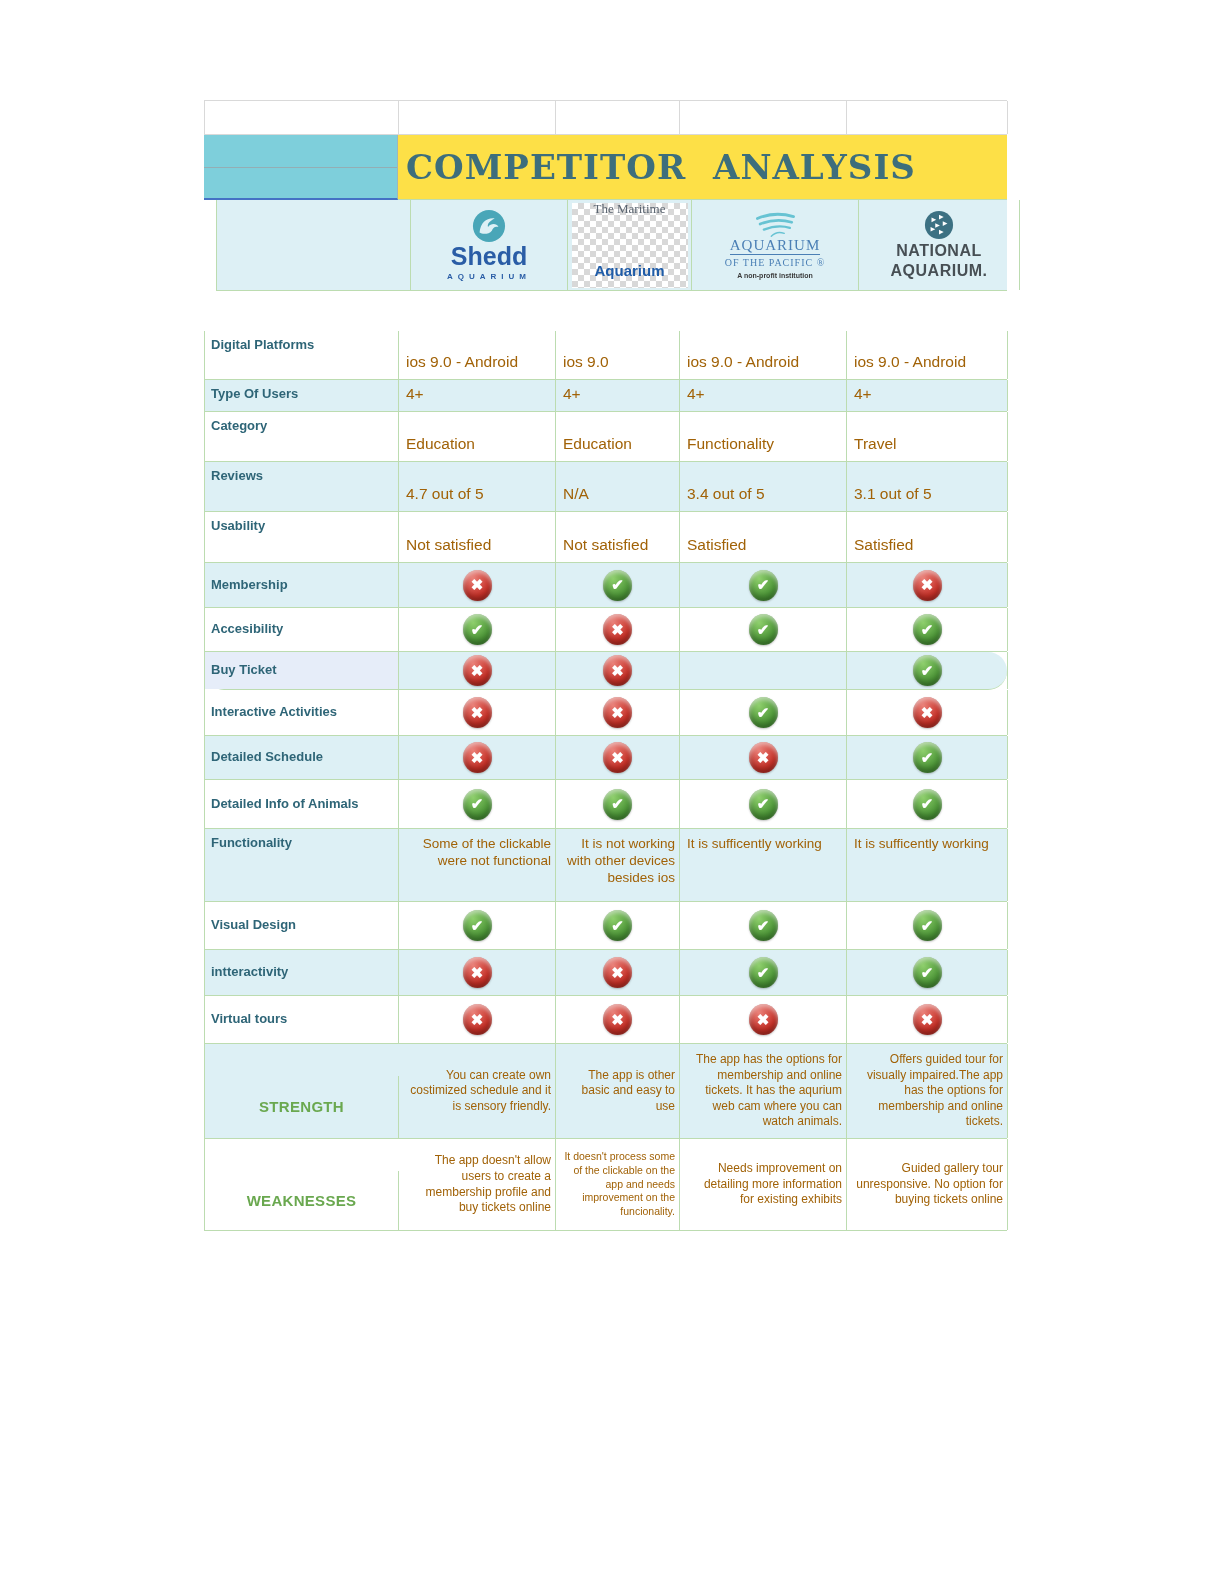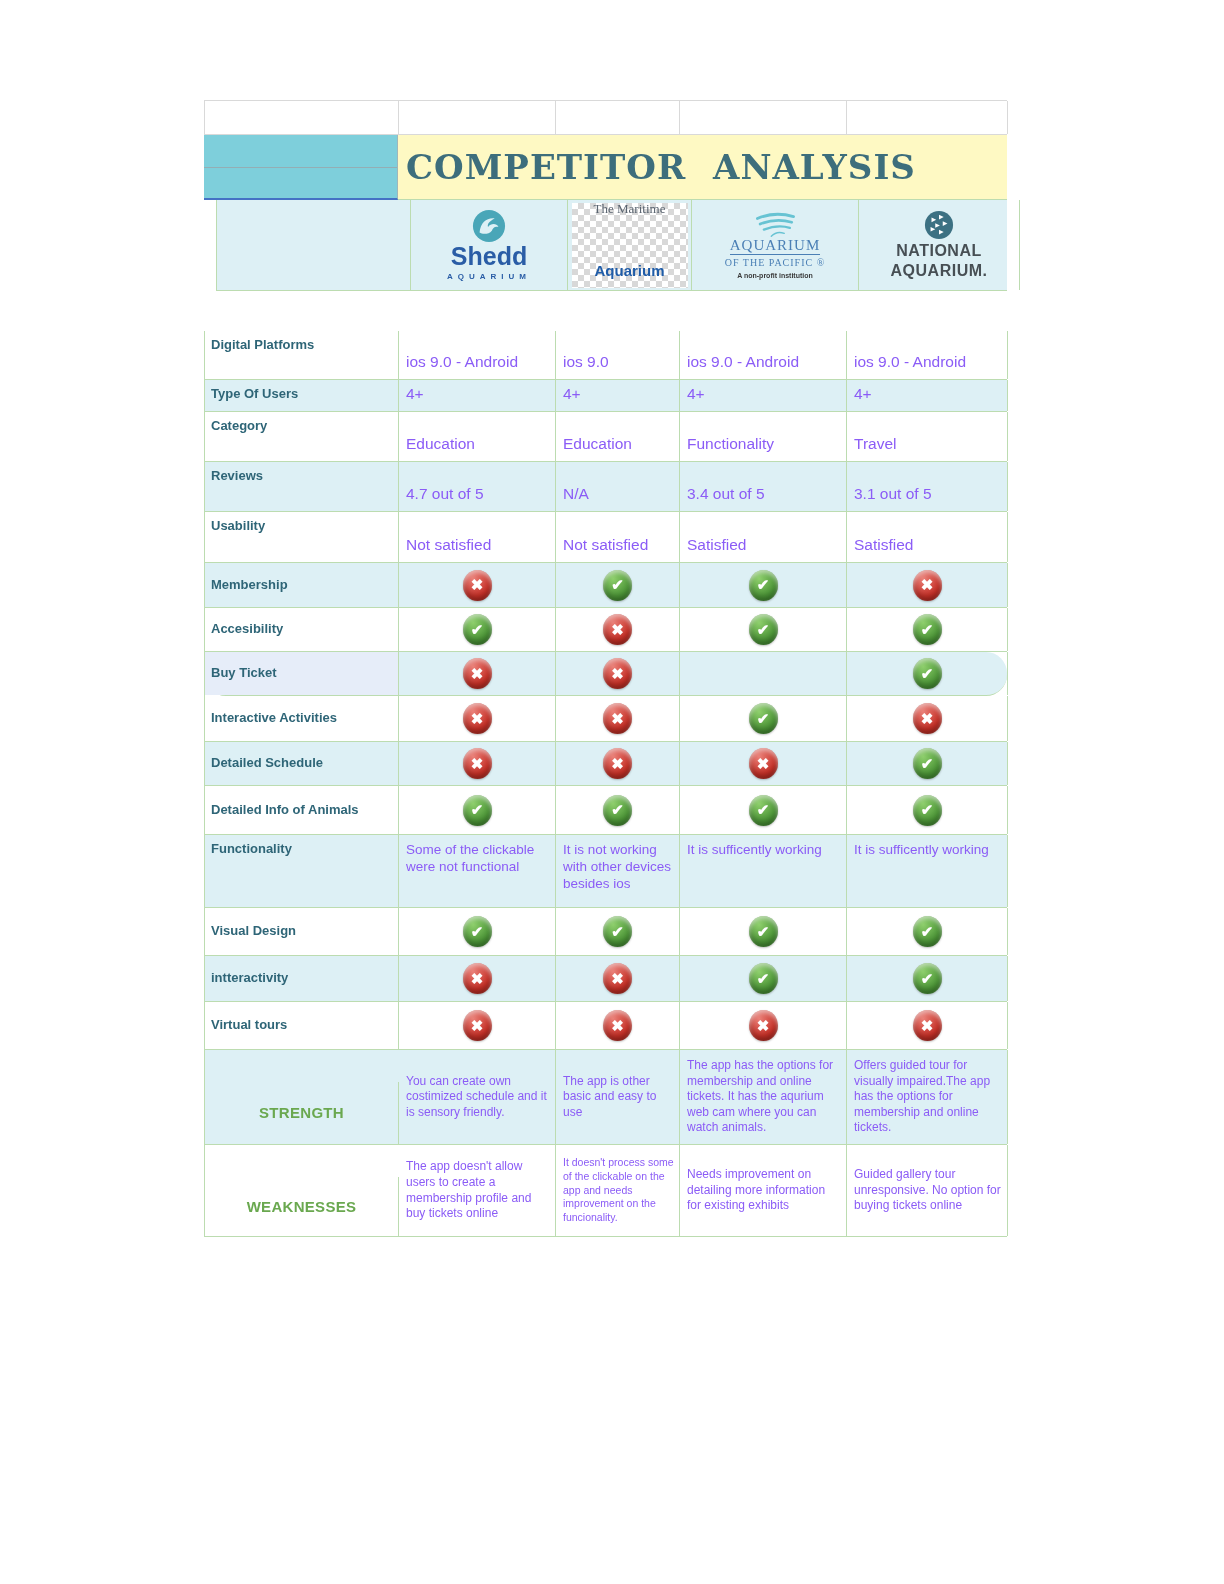--- a/index.html
+++ b/index.html
@@ -16,21 +16,21 @@
   .cell{box-sizing:border-box;position:relative;overflow:hidden;}
 
   
   .top-row{height:35px;background:#ffffff;border-top:1px solid #d9d9d9;border-bottom:1px solid #d9d9d9;border-left:1px solid #d9d9d9;}
   .top-row .cell{border-right:1px solid #d9d9d9;}
 
   
   .header-row{display:grid;grid-template-columns:194px 609px;height:65px;}
   .header-left{background:#7ecfdb;position:relative;border-right:1px solid #9fb6ba;box-sizing:border-box;border-bottom:2px solid #4472c4;}
   .header-left .divider{position:absolute;left:0;right:0;top:32px;height:1px;background:#94aeb4;}
-  .header-title-cell{background:#fef9c3;display:flex;align-items:center;padding-left:8px;box-sizing:border-box;border-bottom:1px solid #bcdcb0;}
+  .header-title-cell{background:#fde047;display:flex;align-items:center;padding-left:8px;box-sizing:border-box;border-bottom:1px solid #bcdcb0;}
   .header-title{
     font-family:"DejaVu Serif","Liberation Serif",serif;
     font-weight:bold;font-size:34px;letter-spacing:1px;word-spacing:14px;
     color:#3d6e7c;
   }
 
   
   .logo-row{height:91px;background:#ddf0f5;border-bottom:1px solid #bcdcb0;border-left:1px solid #bcdcb0;margin-left:12px;}
   .logo-row .cell{border-right:1px solid #bcdcb0;display:flex;flex-direction:column;align-items:center;justify-content:center;}
   .logo-row .label-cell{background:#ddf0f5;}
@@ -60,21 +60,21 @@
   .grid-body .trow{border-bottom:1px solid #bcdcb0;}
   .grid-body .cell{border-right:1px solid #bcdcb0;}
   .trow.white{background:#ffffff;}
   .trow.shade{background:#ddf0f5;}
 
   .label-cell{display:flex;align-items:flex-start;padding:7px 4px 4px 6px;}
   .label-text{font-size:13px;font-weight:bold;color:#2e6577;line-height:1.15;}
   .type-icons .label-cell{align-items:center;padding-top:4px;}
 
   .value-cell{display:flex;align-items:flex-end;padding:4px 4px 7px 7px;}
-  .value-text{font-size:15.5px;color:#8b5cf6;line-height:1.2;}
+  .value-text{font-size:15.5px;color:#a16207;line-height:1.2;text-align:right;}
   .type-icons .value-cell{align-items:center;justify-content:center;padding:0;}
 
   
   .mark{
     width:29px;height:31px;border-radius:50%;
     display:flex;align-items:center;justify-content:center;
     color:#fff;font-size:15px;font-weight:bold;
     box-shadow:inset 0 3px 4px rgba(255,255,255,.55), inset 0 -4px 6px rgba(0,0,0,.28), 0 1px 2px rgba(0,0,0,.25);
   }
   .mark.check{background:radial-gradient(circle at 35% 28%, #8ecf6c, #4d9638 60%, #2f7022);}
@@ -83,21 +83,21 @@
   .mark.cross::before{content:"\2716";}
 
   
   .row-digital-platforms{height:49px;margin-top:40px;}
   .row-type-of-users{height:32px;}
   .row-category{height:50px;}
   .row-reviews{height:50px;}
   .row-usability{height:51px;}
   .row-membership{height:45px;}
   .row-accesibility{height:44px;}
-  .row-buy-ticket{height:44px;border-radius:21px;}
+  .row-buy-ticket{height:38px;border-radius:21px;}
   .row-interactive-activities{height:46px;}
   .row-detailed-schedule{height:44px;}
   .row-detailed-info-of-animals{height:49px;}
   .row-functionality{height:73px;}
   .row-visual-design{height:48px;}
   .row-intteractivity{height:46px;}
   .row-virtual-tours{height:48px;}
   .row-strength{height:95px;}
   .row-weaknesses{height:92px;}
 

